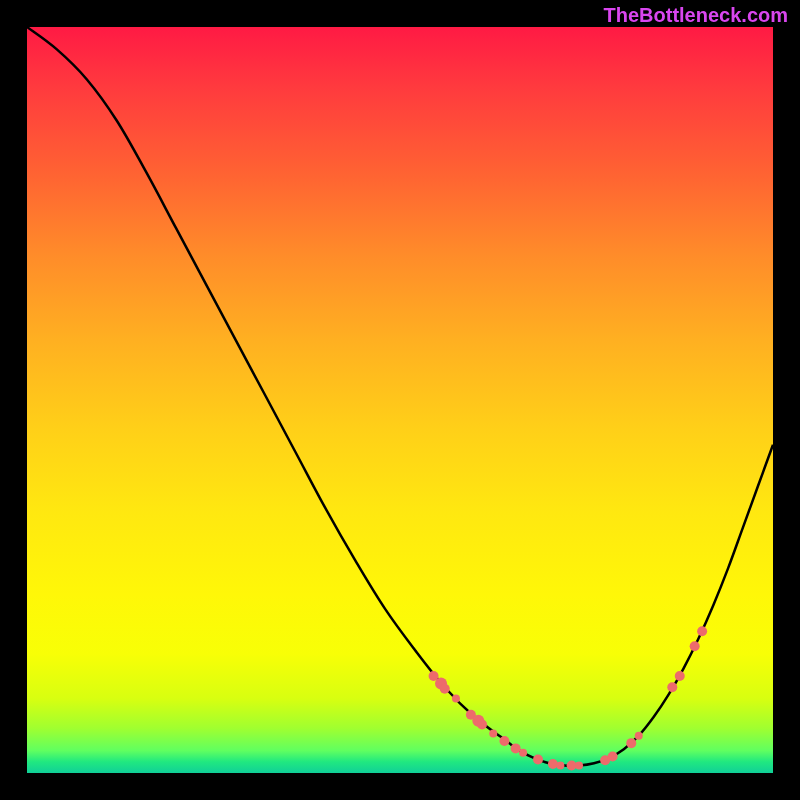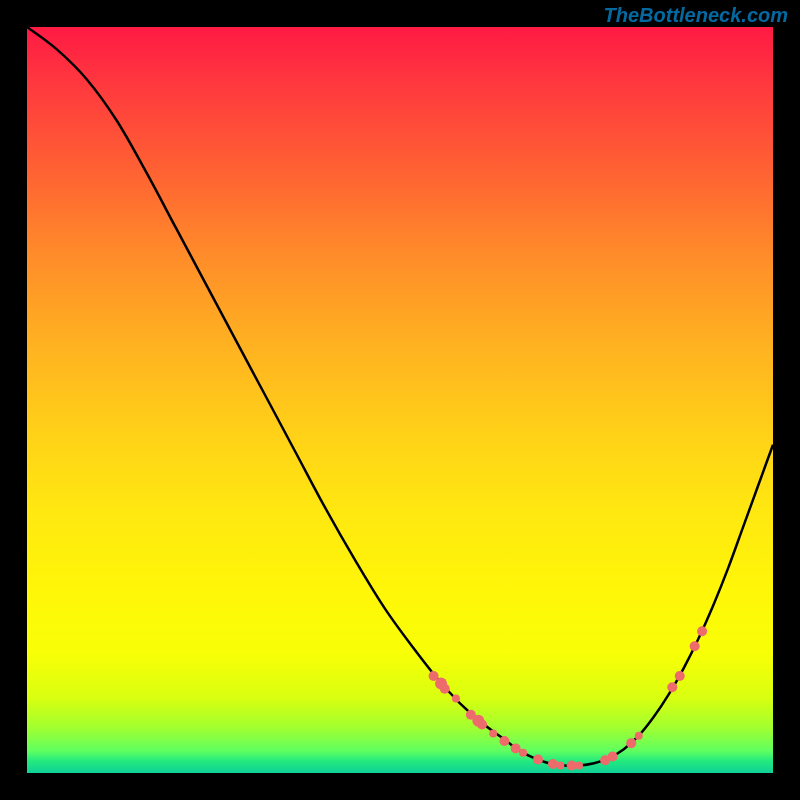--- a/index.html
+++ b/index.html
@@ -7,25 +7,24 @@
     width: 800px;
     height: 800px;
     background: #000;
     position: relative;
     font-family: Arial, sans-serif;
   }
   .watermark {
     position: absolute;
     top: 4px;
     right: 12px;
-    color: #0369a1;
+    color: #d946ef;
     font-size: 20px;
     font-weight: bold;
     z-index: 10;
-    font-style: italic;
   }
   .plot-area {
     position: absolute;
     left: 27px;
     top: 27px;
     width: 746px;
     height: 746px;
     overflow: hidden;
   }
   .gradient-bg {

